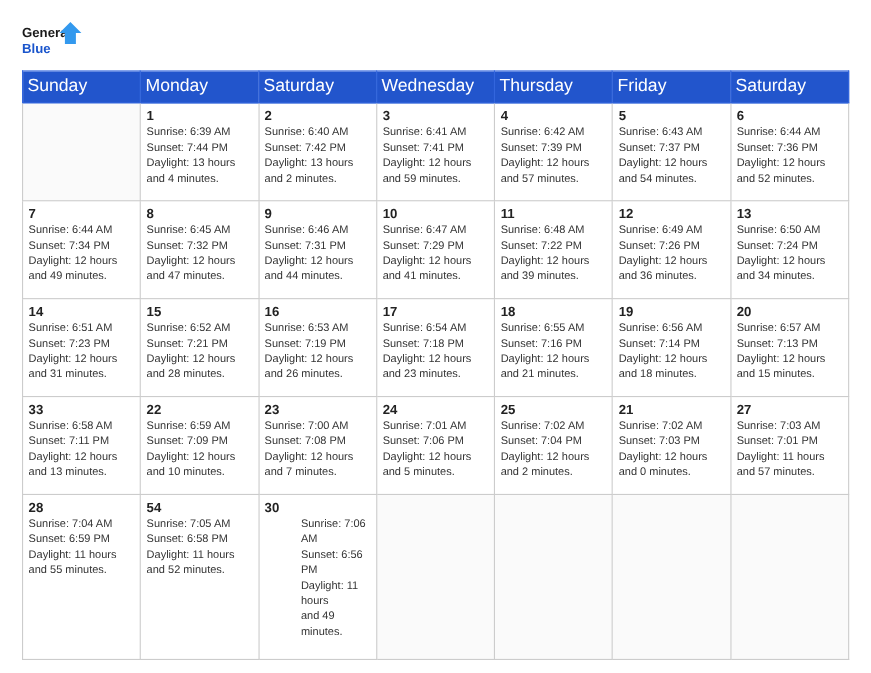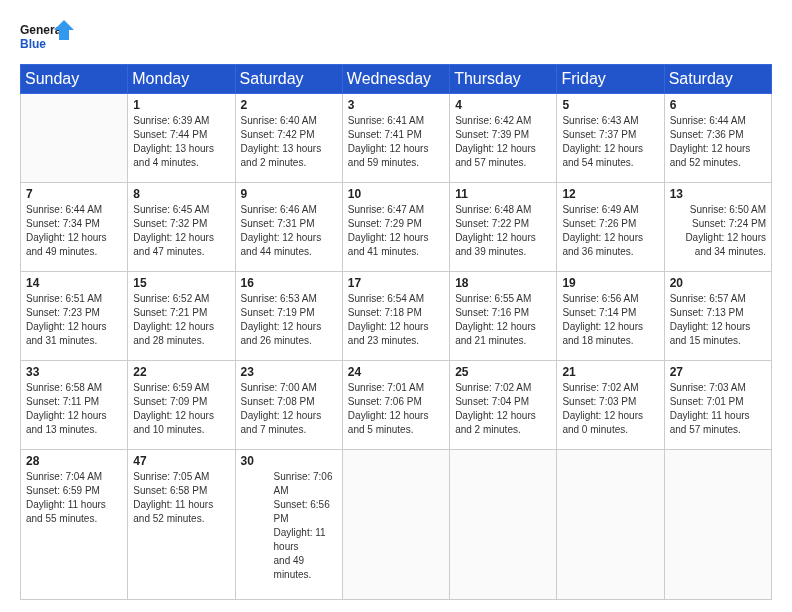--- a/index.html
+++ b/index.html
@@ -194,21 +194,21 @@
           </td>
           <td>
             <span class="day-number">12</span>
             <div class="day-info" style="white-space: pre-line;">Sunrise: 6:49 AM
 Sunset: 7:26 PM
 Daylight: 12 hours
 and 36 minutes.</div>
           </td>
           <td>
             <span class="day-number">13</span>
-            <div class="day-info" style="white-space: pre-line; text-align: right;">Sunrise: 6:50 AM
+            <div class="day-info" style="white-space: pre-line;">Sunrise: 6:50 AM
 Sunset: 7:24 PM
 Daylight: 12 hours
 and 34 minutes.</div>
           </td>
         </tr>
         <tr>
           <td>
             <span class="day-number">14</span>
             <div class="day-info" style="white-space: pre-line;">Sunrise: 6:51 AM
 Sunset: 7:23 PM
@@ -311,21 +311,21 @@
         </tr>
         <tr>
           <td>
             <span class="day-number">28</span>
             <div class="day-info" style="white-space: pre-line;">Sunrise: 7:04 AM
 Sunset: 6:59 PM
 Daylight: 11 hours
 and 55 minutes.</div>
           </td>
           <td>
-            <span class="day-number">47</span>
+            <span class="day-number">54</span>
             <div class="day-info" style="white-space: pre-line;">Sunrise: 7:05 AM
 Sunset: 6:58 PM
 Daylight: 11 hours
 and 52 minutes.</div>
           </td>
           <td>
             <span class="day-number">30</span>
             <div class="day-info" style="white-space: pre-line; margin-left: 33px;">Sunrise: 7:06 AM
 Sunset: 6:56 PM
 Daylight: 11 hours

